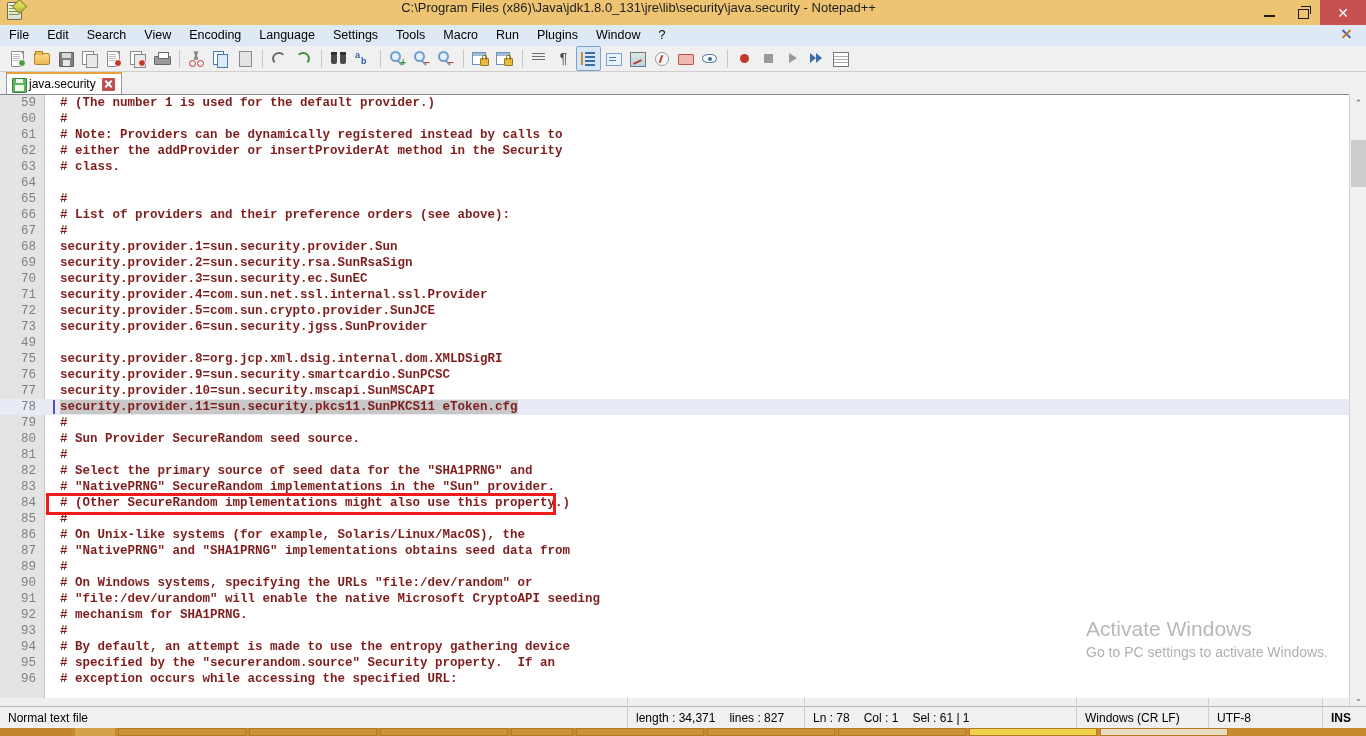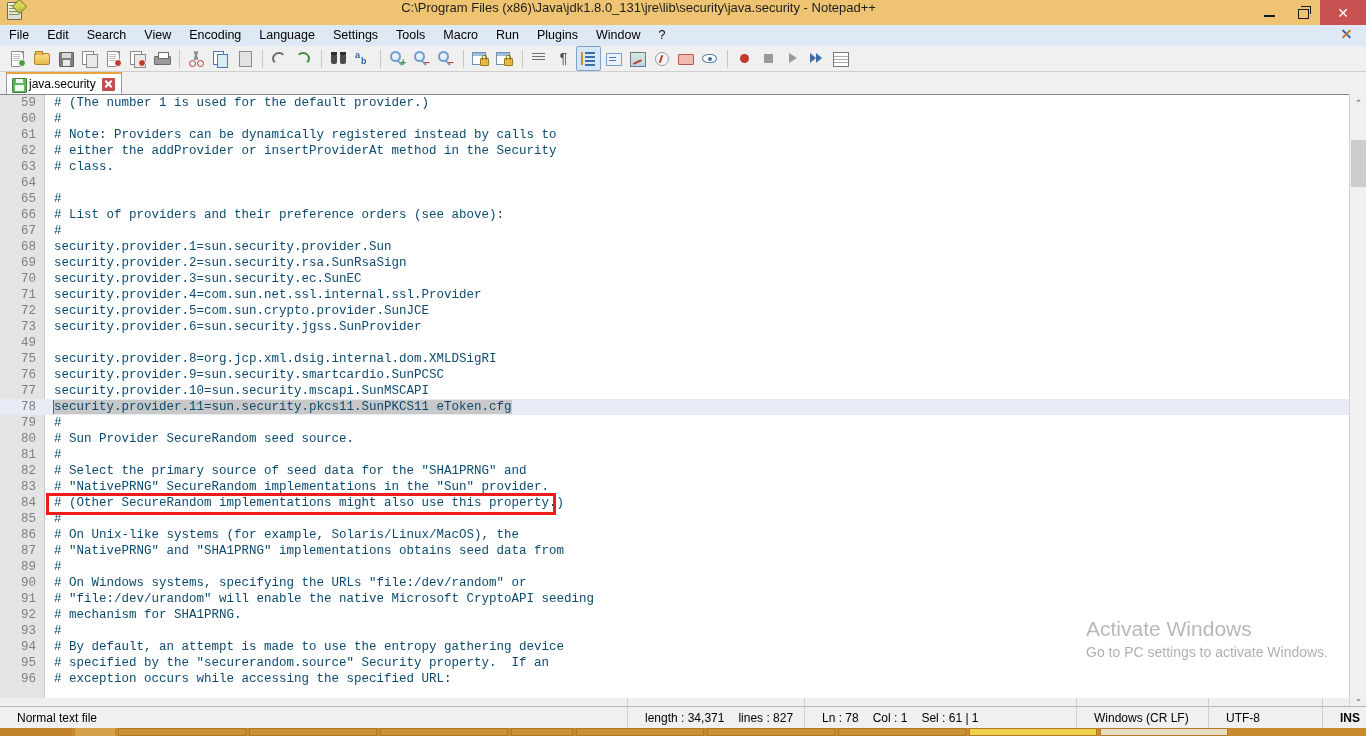--- a/index.html
+++ b/index.html
@@ -390,21 +390,21 @@
   .row{
     position:relative; height:16px; line-height:16px;
     font-family:"Liberation Mono", monospace; font-size:12.5px;
     white-space:pre;
   }
   .row .ln{
     position:absolute; left:0; top:0; width:36px; text-align:right;
     color:#808080; font-family:"Liberation Mono", monospace; font-size:12.5px;
   }
   .row .tx{
-    position:absolute; left:54px; top:0; color:#0c4a6e;
+    position:absolute; left:60px; top:0; color:#7f1d1d;font-weight:bold;
   }
   .row.current {
     background:#e8eaf6;
   }
   .row.current .tx .selbg{
     background:#c8c8c8;
   }
   .caret{
     position:absolute; left:53px; top:1px; width:1.5px; height:14px;
     background:#5b4fc4;
@@ -444,21 +444,21 @@
   
   .statusbar{
     position:absolute; left:0; top:706px; width:1366px; height:22px;
     background:#f0f0f0;
     border-top:1px solid #b5b5b5;
     display:flex; align-items:center;
     font-size:12px; color:#000;
     box-sizing:border-box;
   }
   .sb-cell{
-    height:40px; display:flex; align-items:center; padding-left:17px;
+    height:40px; display:flex; align-items:center; padding-left:8px;
     border-right:1px solid #cfcfcf; box-sizing:border-box;
     white-space:nowrap; overflow:hidden;
   }
   .sb-cell.noborder{ border-right:none;font-weight:bold; }
   .sb-cell .gap{ display:inline-block; width:14px; }
 
   
   .taskbar{
     position:absolute; left:0; top:728px; width:1366px; height:8px;
     background:#c98a2e;

